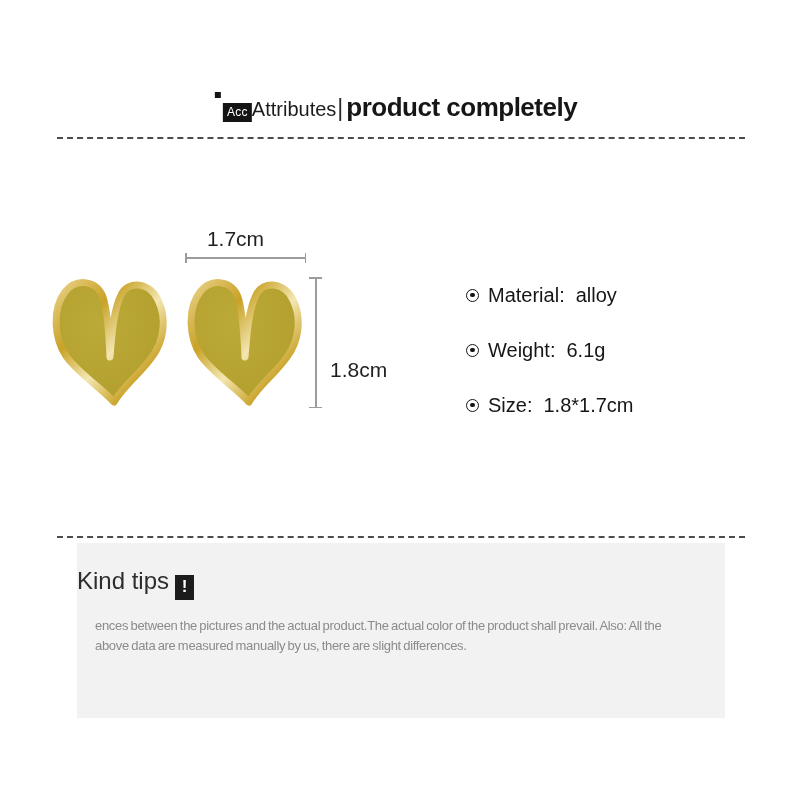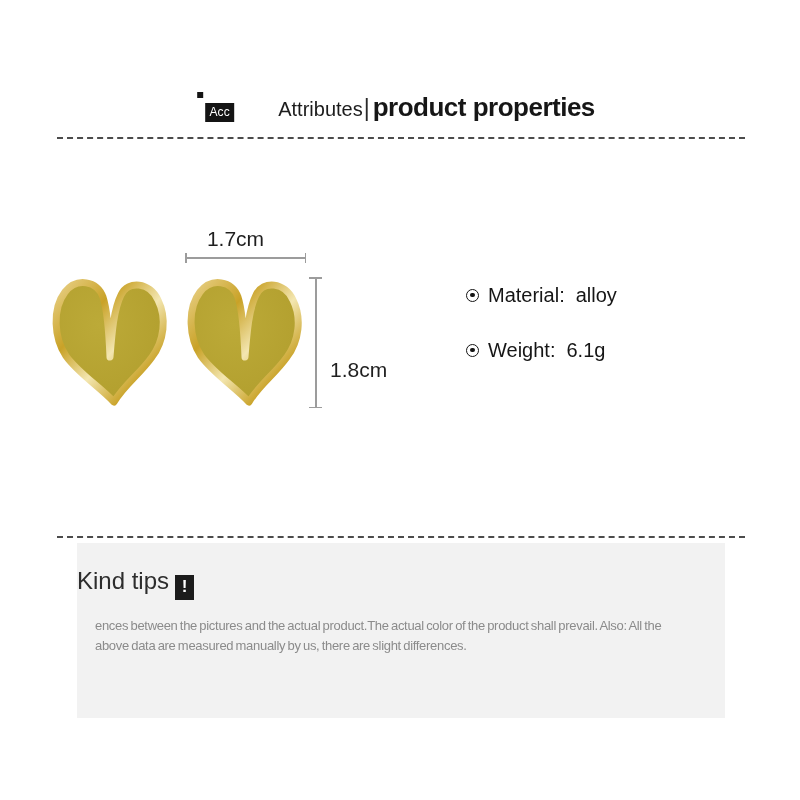--- a/index.html
+++ b/index.html
@@ -38,21 +38,20 @@
     width: 29px; height: 19px;
     background: #141414;
     color: #ffffff;
     font-size: 12px;
     letter-spacing: 0.2px;
   }
   .attributes-label {
     font-size: 20px;
     font-weight: 500;
     color: #1c1c1c;
-    padding-left: 44px;
   }
   .header-divider {
     font-size: 23px;
     font-weight: 300;
     color: #2a2a2a;
     margin: 0 3px 0 1px;
   }
   .page-title {
     font-size: 26px;
     font-weight: 700;
@@ -179,21 +178,21 @@
 
 <div class="page">
 
   <div class="header">
     <span class="acc-wrap">
       <span class="corner-square"></span>
       <span class="acc-badge">Acc</span>
     </span>
     <span class="attributes-label">Attributes</span>
     <span class="header-divider">|</span>
-    <span class="page-title">product properties</span>
+    <span class="page-title">product completely</span>
   </div>
 
   <div class="dashed-rule rule-top"></div>
 
   <svg class="heart-svg heart-left" viewBox="0 0 124 140">
     <defs>
       <linearGradient id="gold" x1="0" y1="0" x2="1" y2="1">
         <stop offset="0" stop-color="#e9d188"></stop>
         <stop offset="0.3" stop-color="#c9a227"></stop>
         <stop offset="0.55" stop-color="#f3e6b0"></stop>
@@ -247,20 +246,27 @@
       <span class="prop-label">Material:</span>
       <span class="prop-value">alloy</span>
     </div>
     <div class="prop-row">
       <span class="bullseye">
           <span class="bullseye-dot"></span>
         </span>
       <span class="prop-label">Weight:</span>
       <span class="prop-value">6.1g</span>
     </div>
+    <div class="prop-row">
+      <span class="bullseye">
+          <span class="bullseye-dot"></span>
+        </span>
+      <span class="prop-label">Size:</span>
+      <span class="prop-value">1.8*1.7cm</span>
+    </div>
   </div>
 
   <div class="dashed-rule rule-bottom"></div>
 
   <div class="tips-panel">
     <div class="tips-title-row">
       <span>Kind tips</span><span class="alert-box">!</span>
     </div>
     <div class="tips-body">
       <div class="tips-line">ences between the pictures and the actual product.The actual color of the product shall prevail. Also: All the</div>

